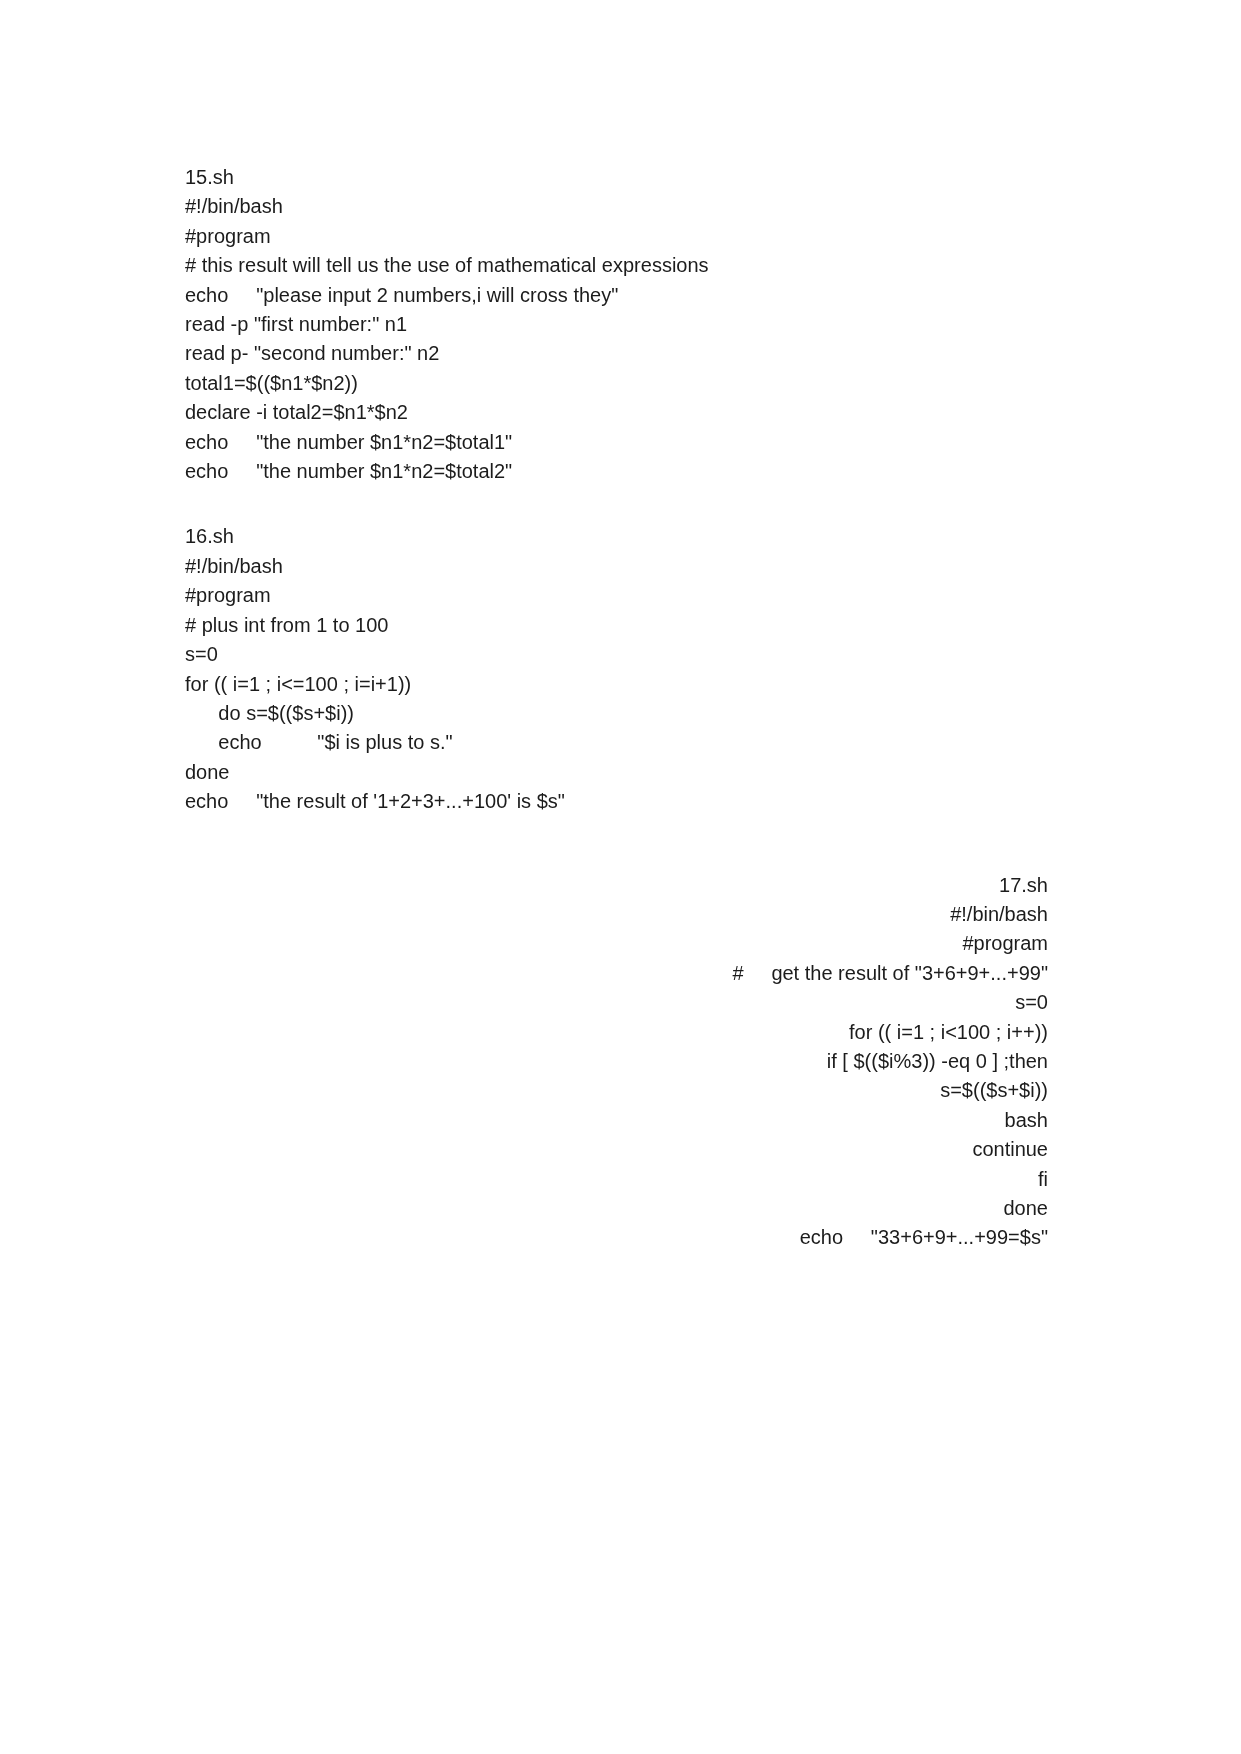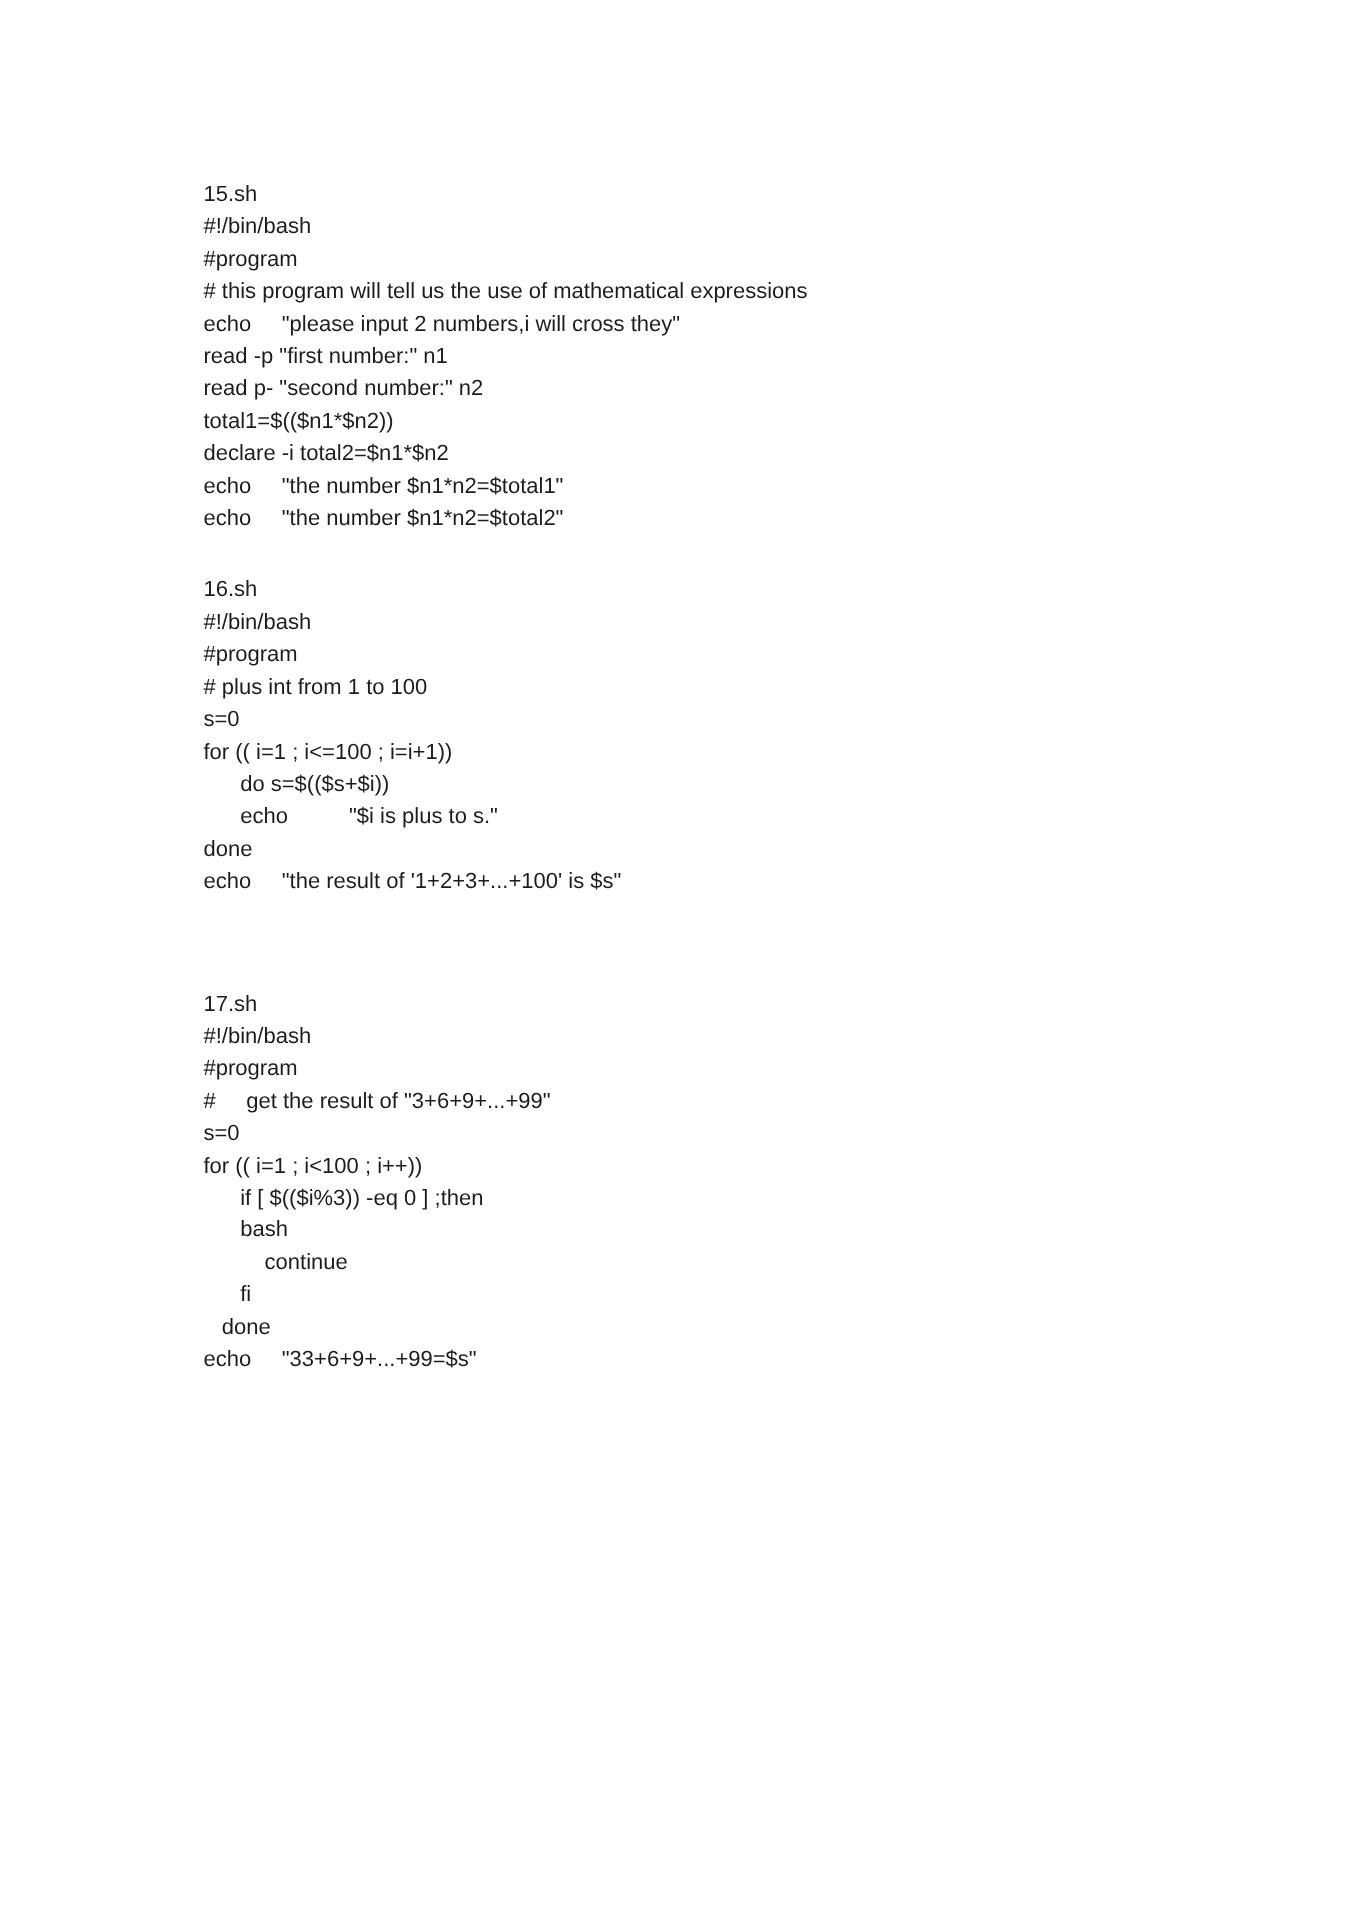--- a/index.html
+++ b/index.html
@@ -20,36 +20,36 @@
     top: 163px;
     right: 40px;
     font-family: "Liberation Sans", sans-serif;
     font-size: 20px;
     line-height: 29.4px;
     color: #1c1c1c;
     letter-spacing: 0px;
   }
   .script-section { display: block; }
   .script-section:nth-child(2) { margin-top: 36px; }
-  .script-section:nth-child(3) { margin-top: 82px; }
+  .script-section:nth-child(3) { margin-top: 54px; text-align: right; }
   .code-line {
     white-space: pre;
     min-height: 29.4px;
   }
 </style>
 </head>
 <body>
 
 <div class="page" style="background: rgb(255, 255, 255);">
   <div class="doc-content" style="color: rgb(28, 28, 28);">
       <div class="script-section">
         <div class="code-line">15.sh</div>
         <div class="code-line">#!/bin/bash</div>
         <div class="code-line">#program</div>
-        <div class="code-line"># this program will tell us the use of mathematical expressions</div>
+        <div class="code-line"># this result will tell us the use of mathematical expressions</div>
         <div class="code-line">echo     "please input 2 numbers,i will cross they"</div>
         <div class="code-line">read -p "first number:" n1</div>
         <div class="code-line">read p- "second number:" n2</div>
         <div class="code-line">total1=$(($n1*$n2))</div>
         <div class="code-line">declare -i total2=$n1*$n2</div>
         <div class="code-line">echo     "the number $n1*n2=$total1"</div>
         <div class="code-line">echo     "the number $n1*n2=$total2"</div>
       </div>
       <div class="script-section">
         <div class="code-line">16.sh</div>
@@ -64,20 +64,21 @@
         <div class="code-line">echo     "the result of '1+2+3+...+100' is $s"</div>
       </div>
       <div class="script-section">
         <div class="code-line">17.sh</div>
         <div class="code-line">#!/bin/bash</div>
         <div class="code-line">#program</div>
         <div class="code-line">#     get the result of "3+6+9+...+99"</div>
         <div class="code-line">s=0</div>
         <div class="code-line">for (( i=1 ; i&lt;100 ; i++))</div>
         <div class="code-line">      if [ $(($i%3)) -eq 0 ] ;then</div>
+        <div class="code-line">      s=$(($s+$i))</div>
         <div class="code-line">      bash</div>
         <div class="code-line">          continue</div>
         <div class="code-line">      fi</div>
         <div class="code-line">   done</div>
         <div class="code-line">echo     "33+6+9+...+99=$s"</div>
       </div>
     </div>
 </div>
 
 </body></html>

